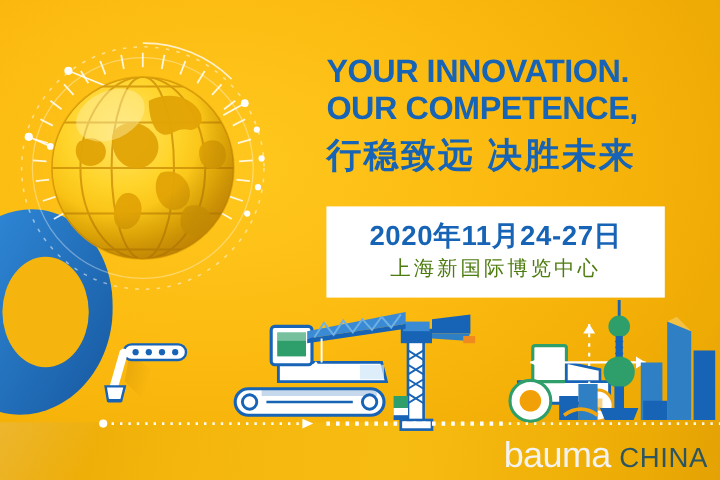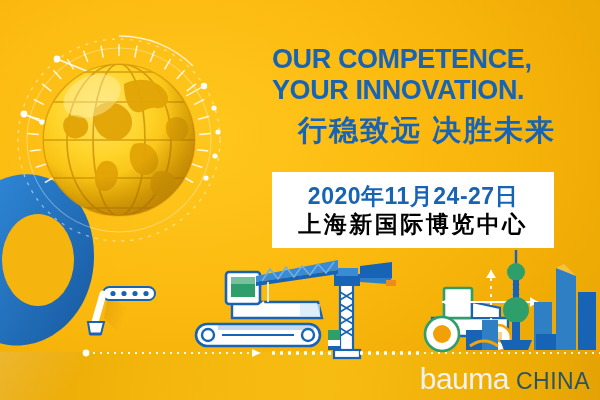--- a/index.html
+++ b/index.html
@@ -73,21 +73,20 @@
     white-space: nowrap;
   }
   .headline-cn {
     color: #1763B5;
     font-weight: bold;
     font-size: 29px;
     line-height: 40px;
     letter-spacing: 2px;
     margin-top: 4px;
     white-space: nowrap;
-    text-align: center;
   }
 
   
   .date-box {
     position: absolute;
     left: 272px;
     top: 172px;
     width: 282px;
     height: 76px;
     background: #FFFFFF;
@@ -99,23 +98,23 @@
   }
   .date-line1 {
     color: #1763B5;
     font-weight: bold;
     font-size: 23px;
     line-height: 27px;
     letter-spacing: 0.5px;
     white-space: nowrap;
   }
   .date-line2 {
-    color: #000000;
-    font-weight: bold;
-    font-size: 23px;
+    color: #4d7c0f;
+    font-weight: normal;
+    font-size: 17px;
     line-height: 28px;
     letter-spacing: 2.5px;
     white-space: nowrap;
   }
 
   
   .machines {
     position: absolute;
     left: 0;
     top: 246px;
@@ -274,22 +273,22 @@
 
         <circle cx="113" cy="118" r="76" fill="url(#globeShade)"></circle>
 
         <ellipse cx="86" cy="74" rx="30" ry="20" fill="#FFF2A8" opacity="0.45" transform="rotate(-24 86 74)"></ellipse>
       </g>
       <circle cx="113" cy="118" r="76" fill="none" stroke="#D79A05" stroke-width="1.2" opacity="0.6"></circle>
     </svg>
   </div>
 
   <div class="headline">
+    <div class="headline-line">YOUR INNOVATION.</div>
     <div class="headline-line">OUR COMPETENCE,</div>
-    <div class="headline-line">YOUR INNOVATION.</div>
     <div class="headline-cn">行稳致远  决胜未来</div>
   </div>
 
   <div class="date-box">
     <div class="date-line1">2020年11月24-27日</div>
     <div class="date-line2">上海新国际博览中心</div>
   </div>
 
   <div class="machines">
     <svg width="600" height="115" viewBox="0 0 600 115">

